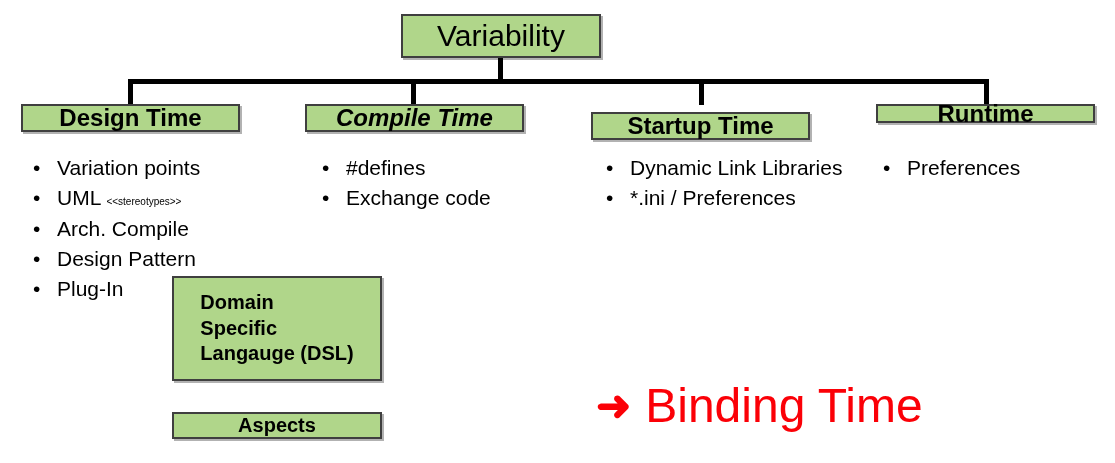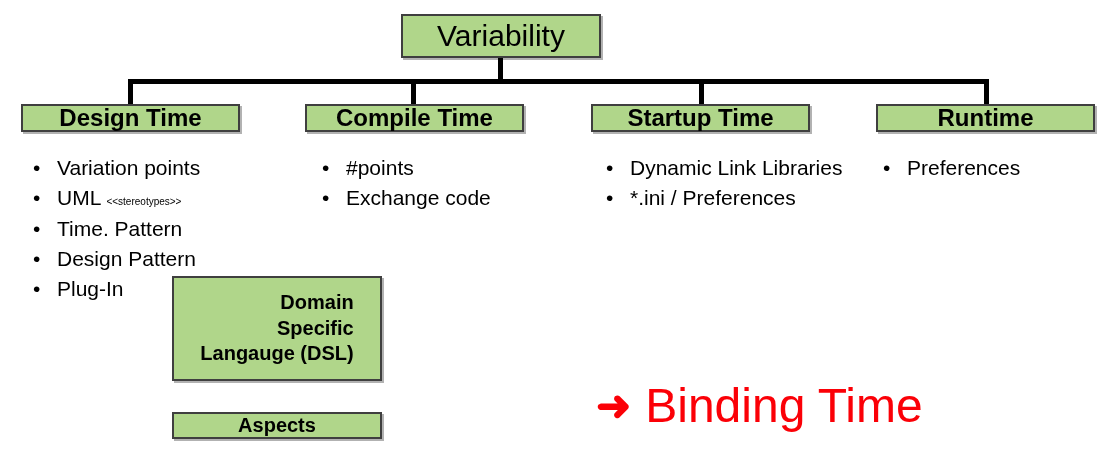--- a/index.html
+++ b/index.html
@@ -20,21 +20,21 @@
 
   
   .gbox {
     position: absolute;
     background: #b0d68a;
     border: 2px solid #3f3f3f;
     box-sizing: border-box;
     display: flex;
     align-items: center;
     justify-content: center;
-    text-align: right;
+    text-align: left;
     color: #000000;
     box-shadow: 2px 2px 0 rgba(0,0,0,0.30);
   }
   .gbox.root {
     font-size: 30px;
     font-weight: 400;
     letter-spacing: 0px;
   }
   .gbox.phase {
     font-size: 24px;
@@ -110,65 +110,65 @@
 
   <div class="line-v" style="left:128px; top:79px; width:5px; height:26px;"></div>
   <div class="line-v" style="left:411px; top:79px; width:5px; height:26px;"></div>
   <div class="line-v" style="left:699px; top:79px; width:5px; height:26px;"></div>
   <div class="line-v" style="left:984px; top:79px; width:5px; height:26px;"></div>
 
   <div class="gbox phase" style="left:21px; top:104px; width:219px; height:28px;">
     <span>Design Time</span>
   </div>
 
-  <div class="gbox phase" style="left:305px; top:104px; width:219px; height:28px;">
+  <div class="gbox phase" style="left:305px; top:104px; width:219px; height:28px;font-style:italic;">
     <span>Compile Time</span>
   </div>
 
-  <div class="gbox phase" style="left:591px; top:104px; width:219px; height:28px;">
+  <div class="gbox phase" style="left:591px; top:112px; width:219px; height:28px;">
     <span>Startup Time</span>
   </div>
 
-  <div class="gbox phase" style="left:876px; top:104px; width:219px; height:28px;">
+  <div class="gbox phase" style="left:876px; top:104px; width:219px; height:19px;">
     <span>Runtime</span>
   </div>
 
   <div class="bullets" style="left:33px; top:154px; width:265px;">
 
     <div class="bullet-row">
       <span class="bullet-dot">•</span>
       <span class="bullet-text">Variation points</span>
     </div>
 
     <div class="bullet-row">
       <span class="bullet-dot">•</span>
       <span class="bullet-text"><span>UML </span><span class="small-note">&lt;&lt;stereotypes&gt;&gt;</span></span>
     </div>
 
     <div class="bullet-row">
       <span class="bullet-dot">•</span>
-      <span class="bullet-text">Time. Pattern</span>
+      <span class="bullet-text">Arch. Compile</span>
     </div>
 
     <div class="bullet-row">
       <span class="bullet-dot">•</span>
       <span class="bullet-text">Design Pattern</span>
     </div>
 
     <div class="bullet-row">
       <span class="bullet-dot">•</span>
       <span class="bullet-text">Plug-In</span>
     </div>
   </div>
 
   <div class="bullets" style="left:322px; top:154px; width:250px;">
 
     <div class="bullet-row">
       <span class="bullet-dot">•</span>
-      <span class="bullet-text">#points</span>
+      <span class="bullet-text">#defines</span>
     </div>
 
     <div class="bullet-row">
       <span class="bullet-dot">•</span>
       <span class="bullet-text">Exchange code</span>
     </div>
   </div>
 
   <div class="bullets" style="left:606px; top:154px; width:248px;">
 

